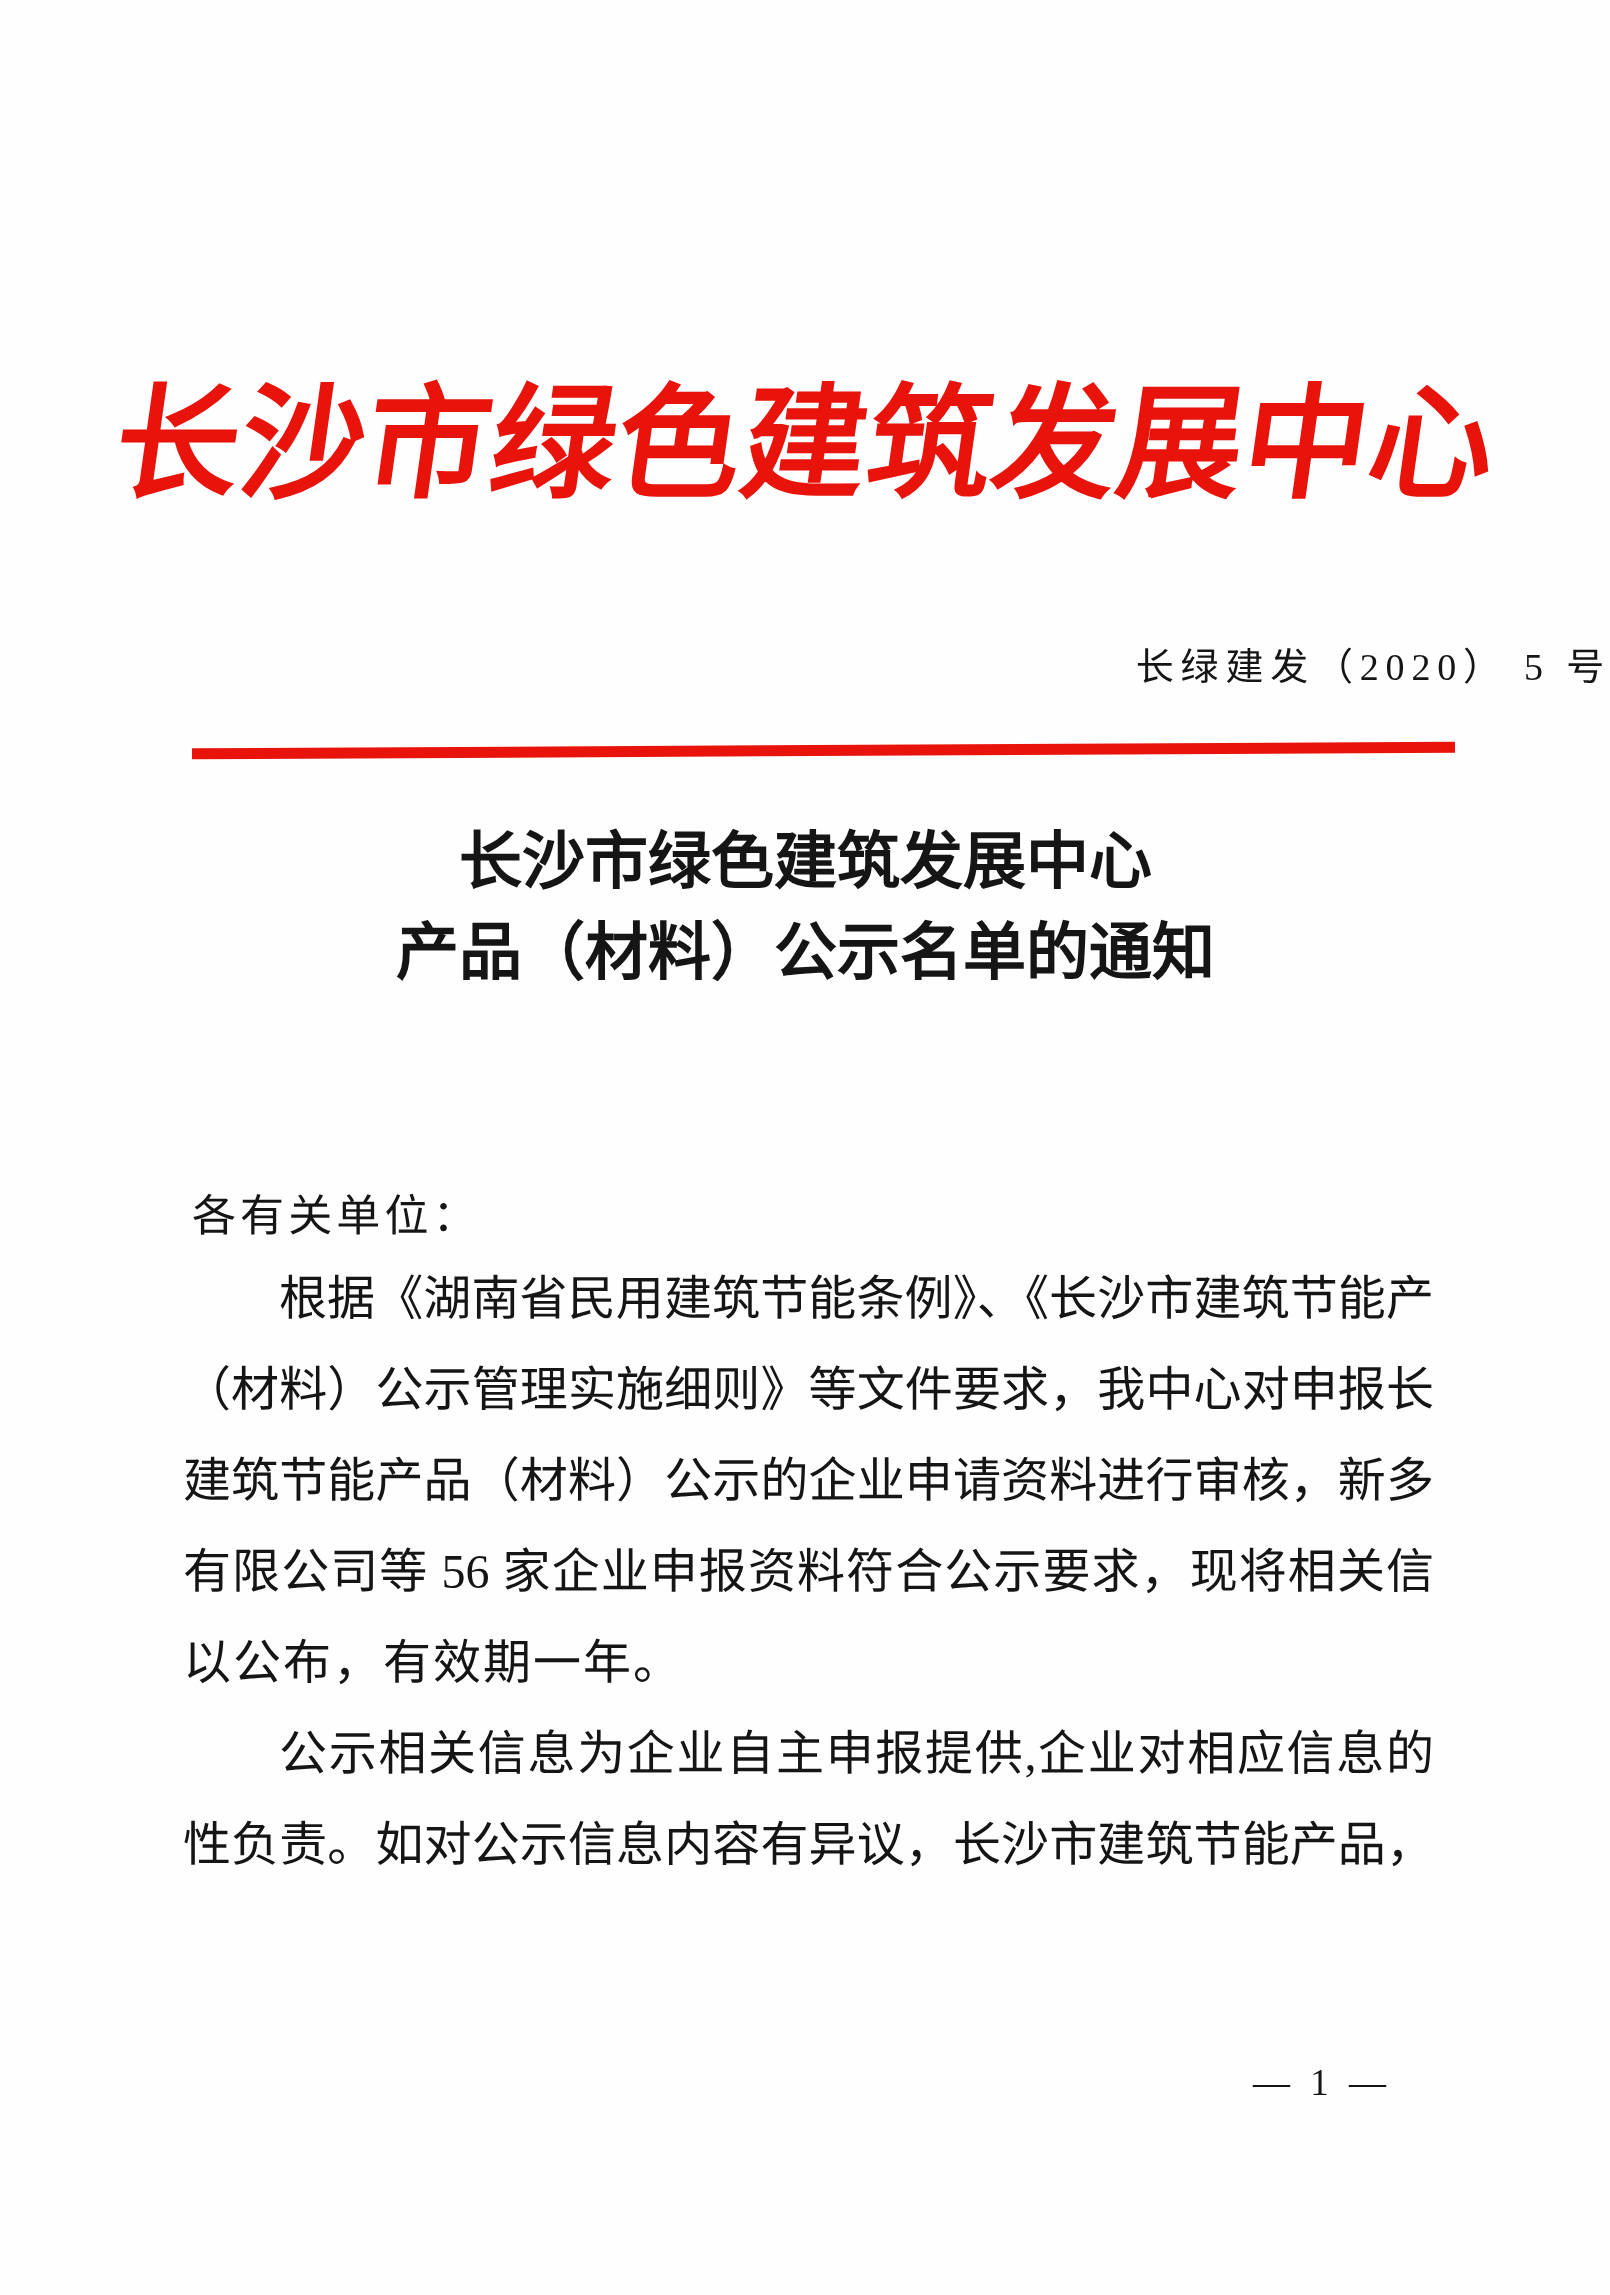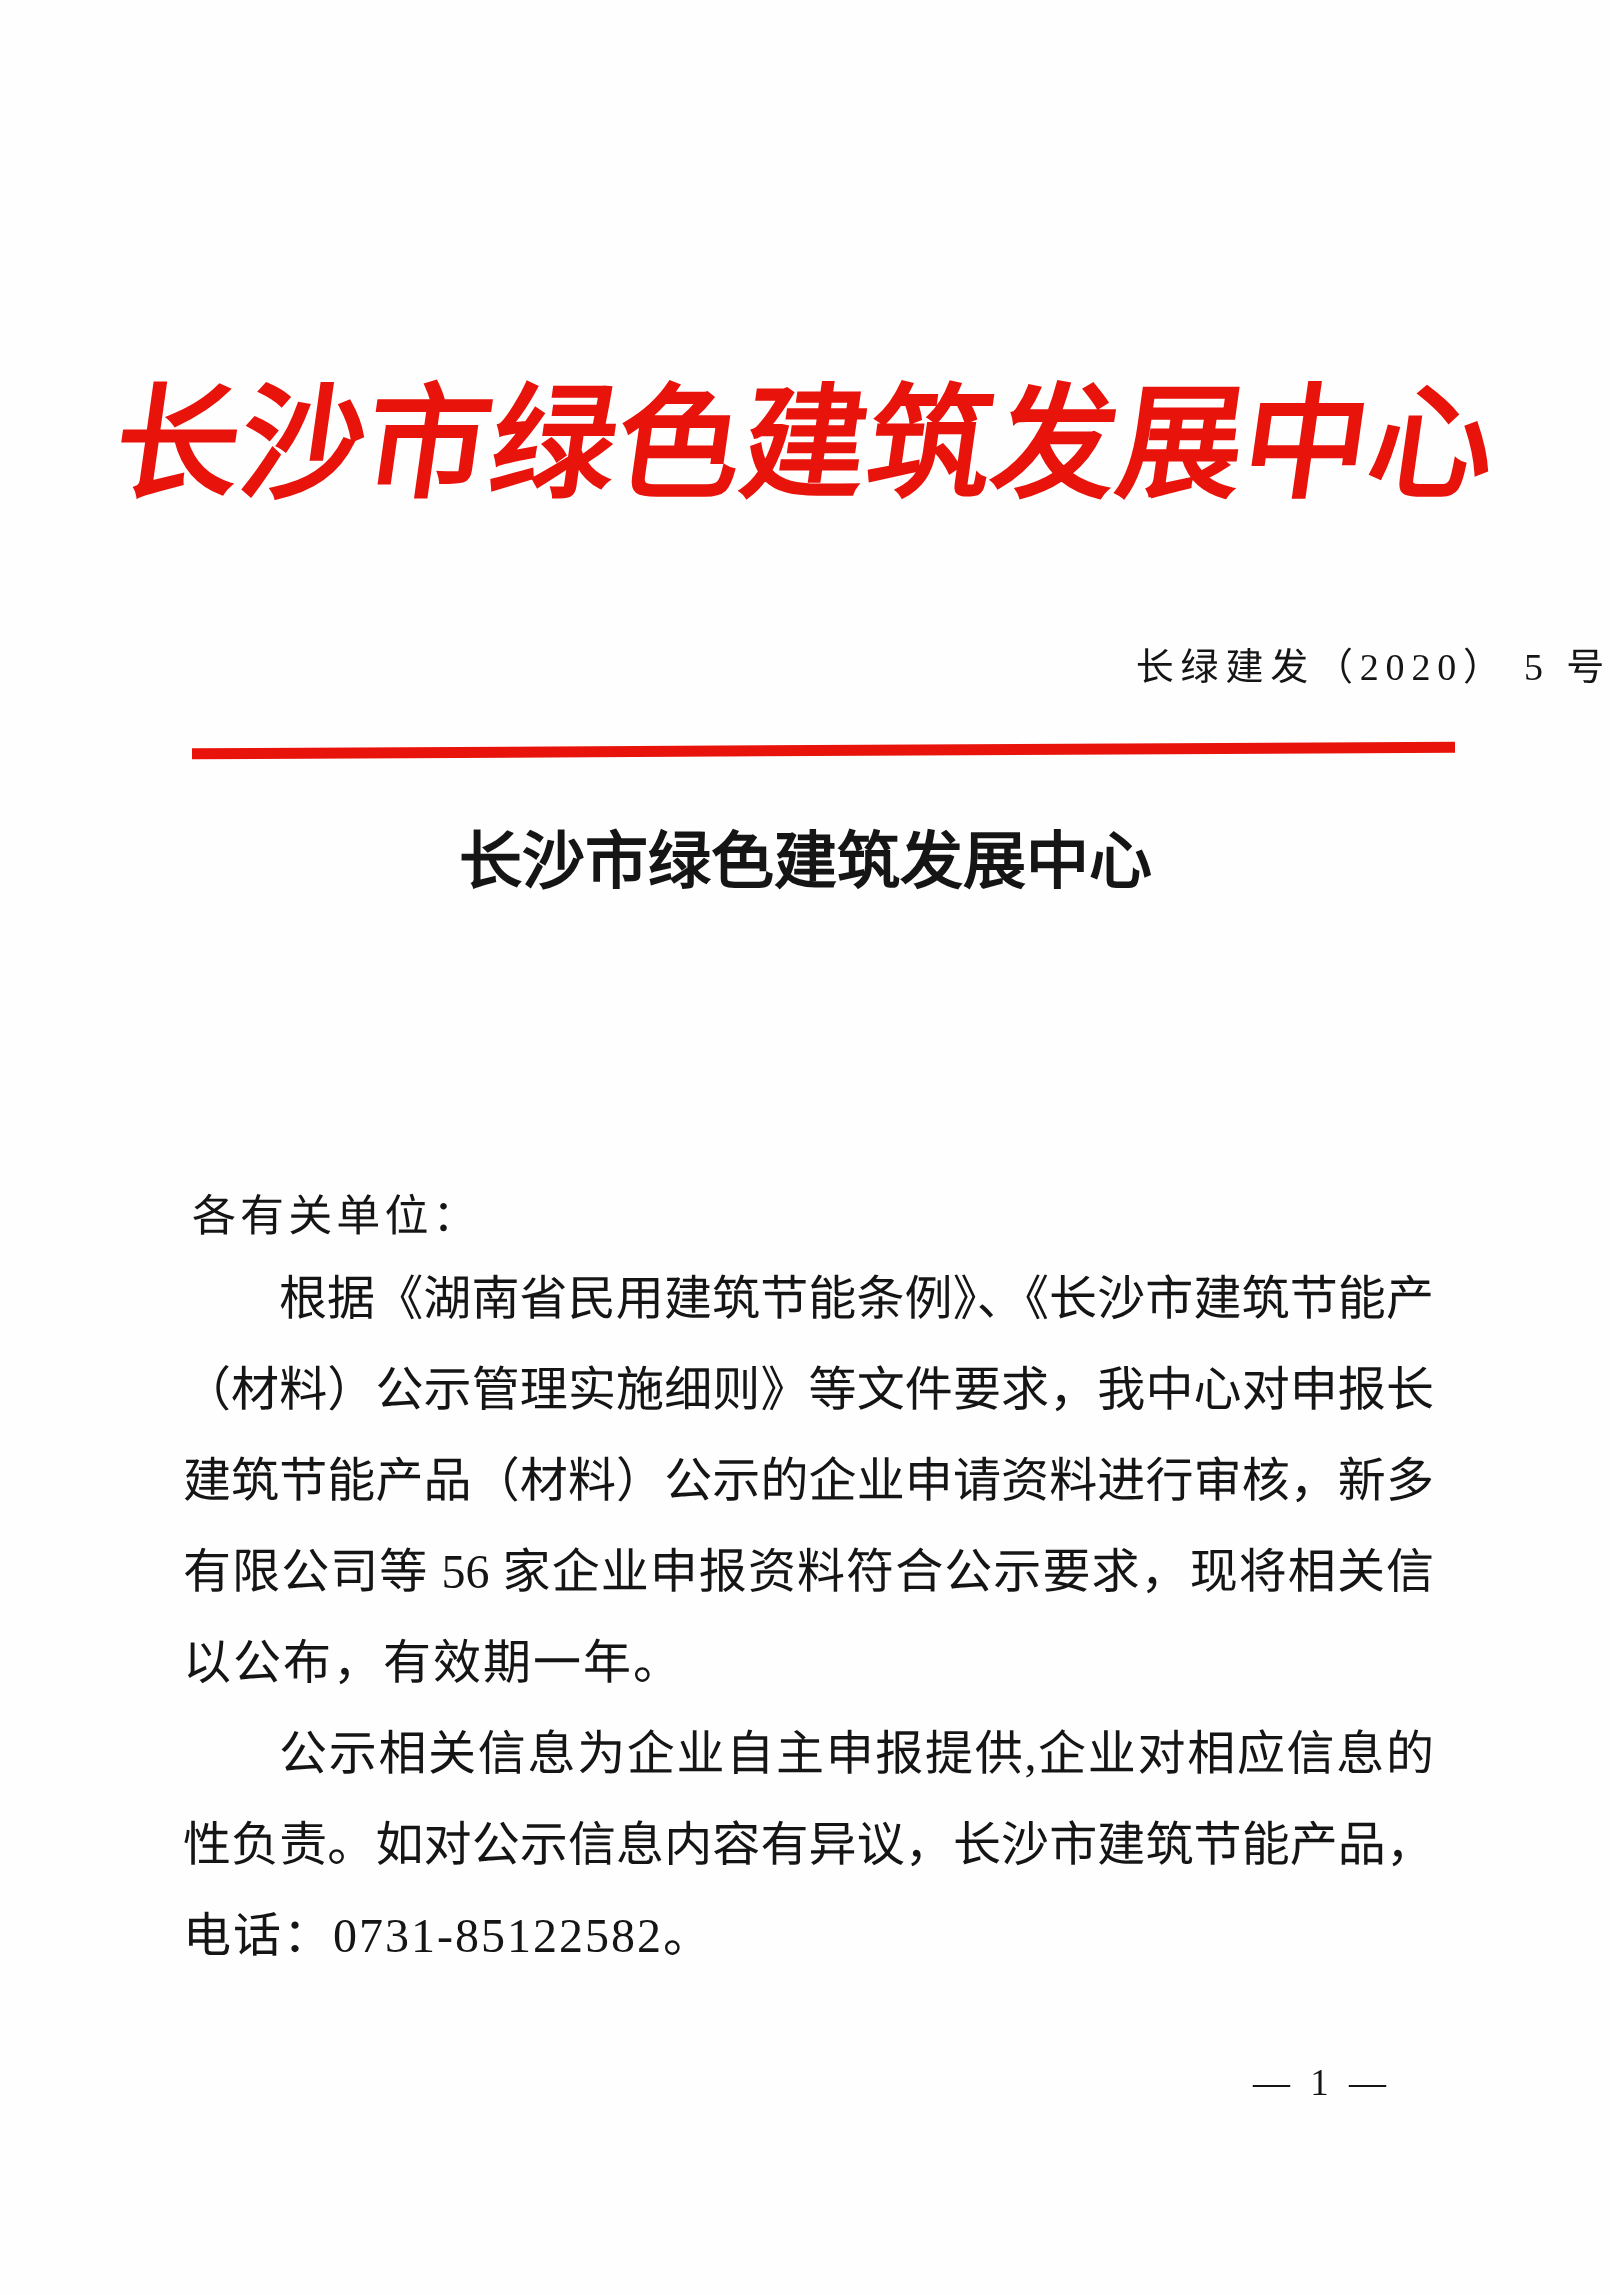--- a/index.html
+++ b/index.html
@@ -117,31 +117,31 @@
 <div class="page">
 
   <div class="letterhead">长沙市绿色建筑发展中心</div>
 
   <div class="doc-number">长绿建发（2020） 5 号</div>
 
   <div class="red-rule"></div>
 
   <div class="notice-title">
     <div class="t-line">长沙市绿色建筑发展中心</div>
+    <div class="t-line">产品（材料）公示名单的通知</div>
   </div>
 
   <div class="salutation">各有关单位：</div>
 
   <div class="body-block">
     <span class="b-line full indent">根据《湖南省民用建筑节能条例》、《长沙市建筑节能产品</span>
     <span class="b-line full">（材料）公示管理实施细则》等文件要求，我中心对申报长沙市</span>
     <span class="b-line full">建筑节能产品（材料）公示的企业申请资料进行审核，新多集团</span>
     <span class="b-line full">有限公司等 56 家企业申报资料符合公示要求，现将相关信息予</span>
     <span class="b-line last">以公布，有效期一年。</span>
     <span class="b-line full indent">公示相关信息为企业自主申报提供,企业对相应信息的真实</span>
     <span class="b-line full">性负责。如对公示信息内容有异议，长沙市建筑节能产品，联系</span>
-    <span class="b-line last">电话：0731-85122582。</span>
   </div>
 
   <div class="page-number">— 1 —</div>
 
 </div>
 
 
 </body></html>

